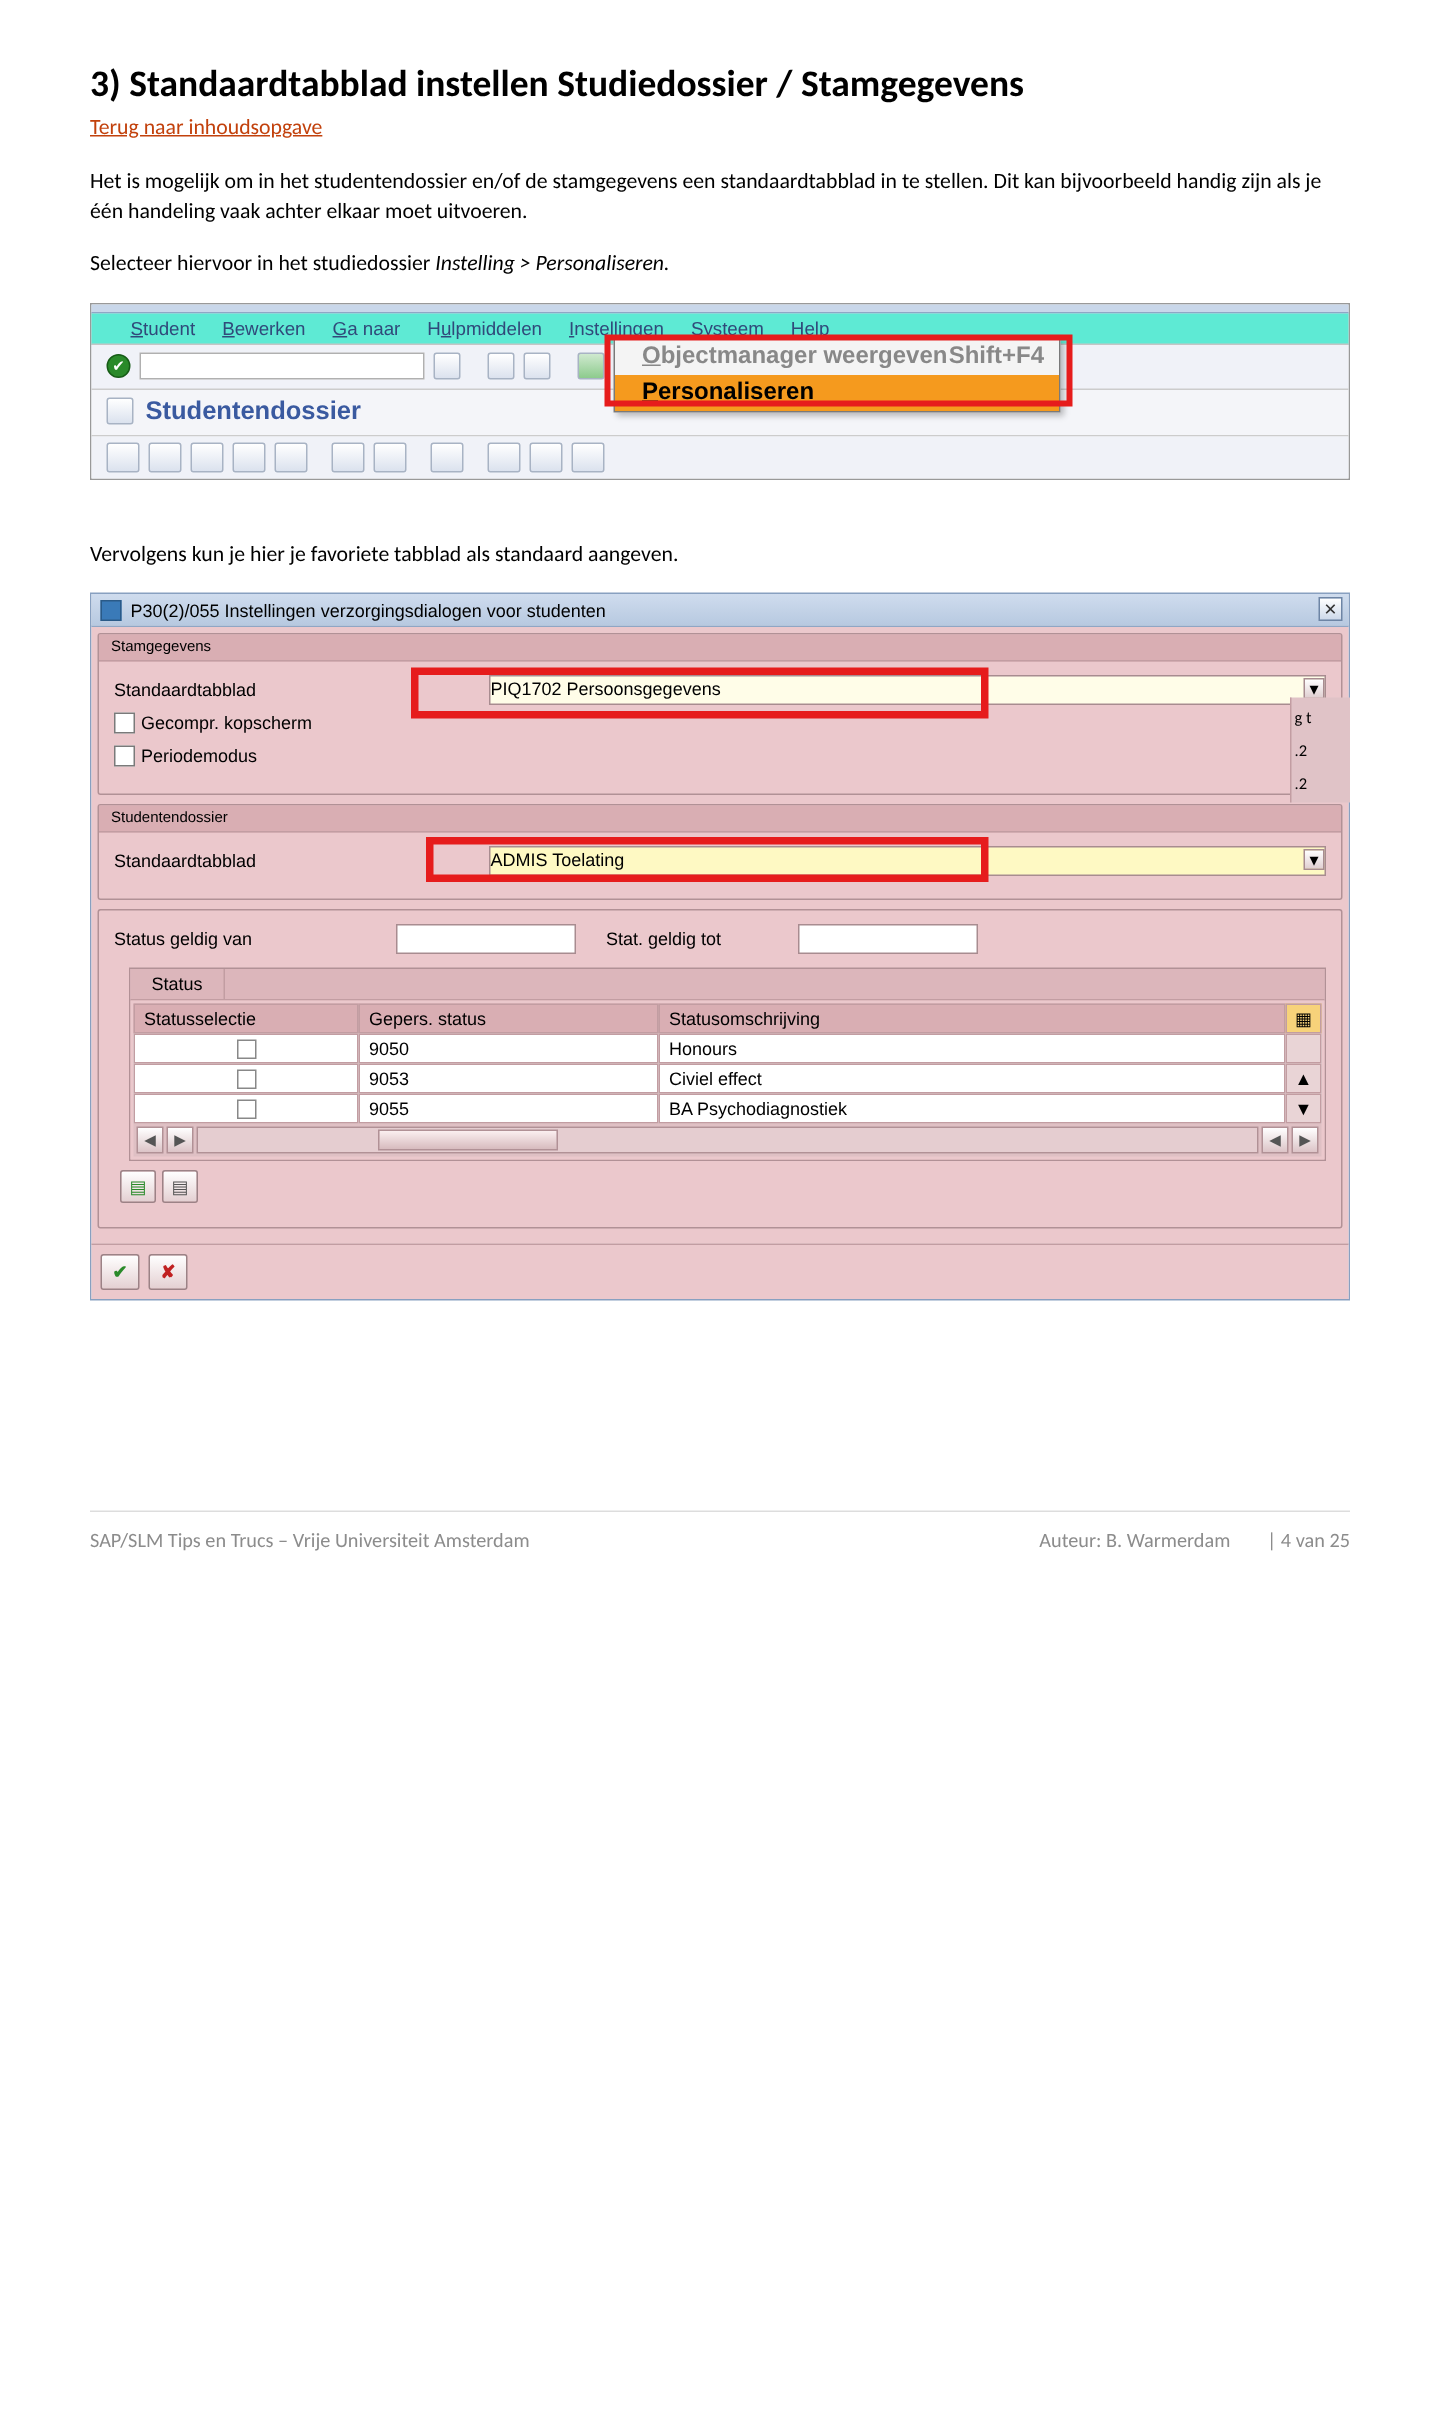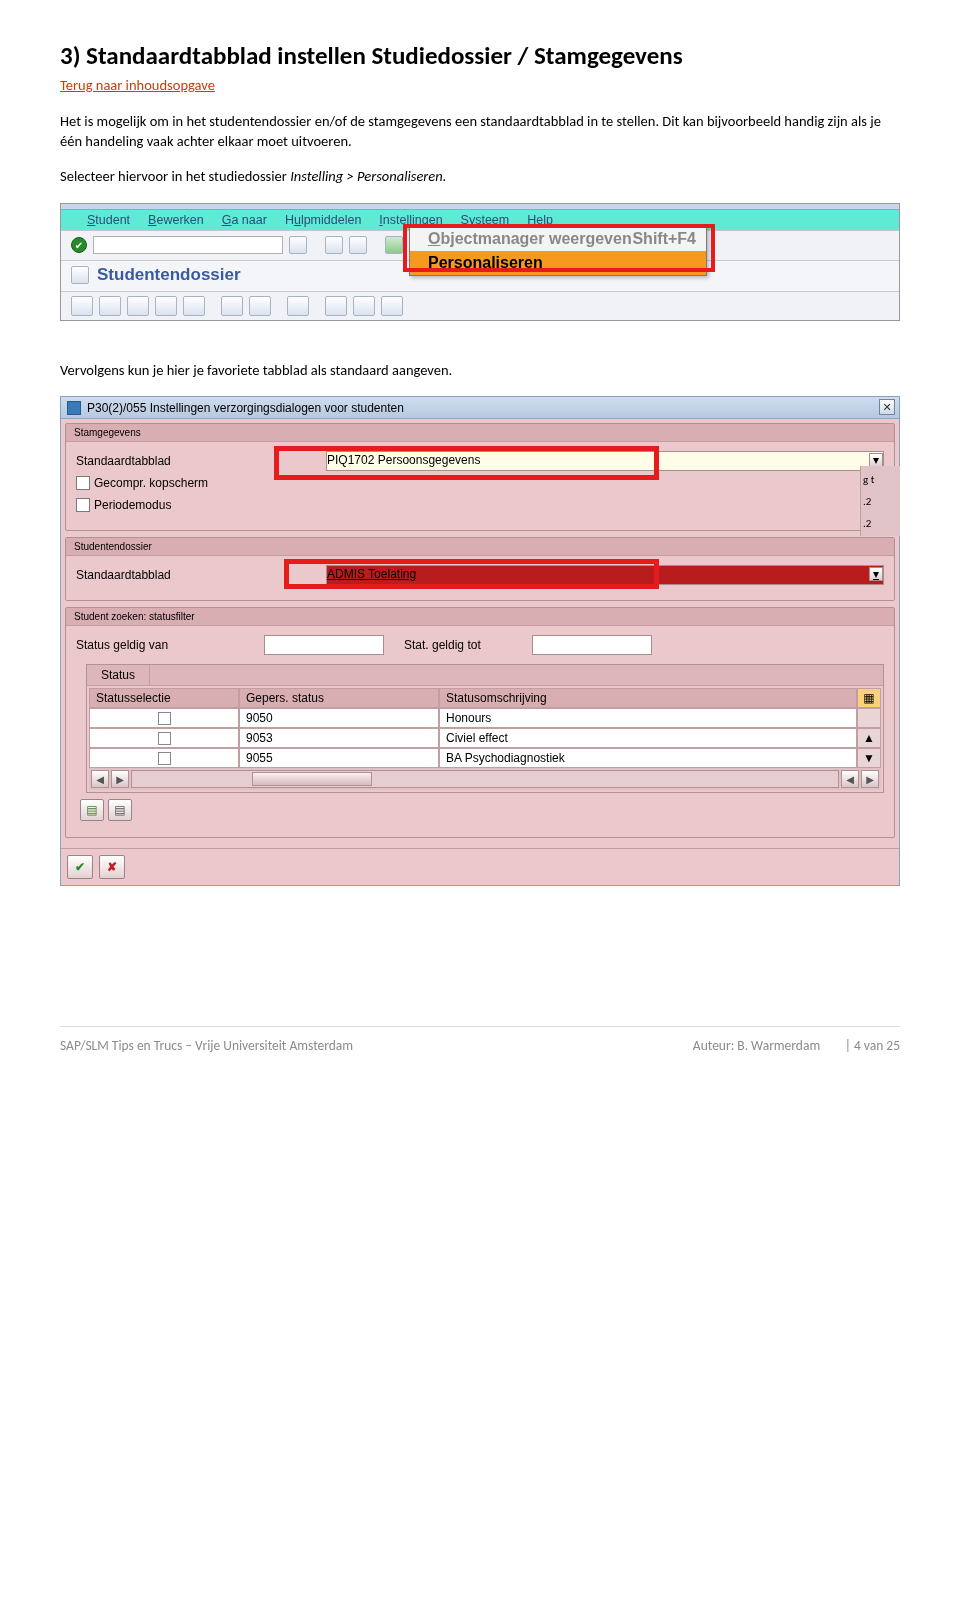--- a/index.html
+++ b/index.html
@@ -183,21 +183,21 @@
   }
   .form-field {
     flex:1;
     height:20px;
     border:1px solid #a88c90;
     background:#fffde8;
     padding: 1px 0;
     font-size:12px;
     display:flex;align-items:flex-start;justify-content:space-between;margin-left:42px;
   }
-  .form-field.white { background:#b91c1c;text-decoration:underline; }
+  .form-field.white { background:#fef9c3; }
   .drop-handle {
     width:14px;height:14px;border:1px solid #a88c90;
     background:linear-gradient(#fff,#e0cfd1);
     display:flex;align-items:center;justify-content:center;
   }
   .checkbox-row {
     display:flex; gap:4px;
     height:22px;
   }
   .chk {
@@ -422,21 +422,20 @@
           <div class="form-field white">
             <span>ADMIS Toelating</span>
             <div class="drop-handle">▾</div>
           </div>
         </div>
       </div>
       <div class="red-box-2 rb2b"></div>
     </div>
 
     <div class="group-box">
-      <div class="group-header">Student zoeken: statusfilter</div>
       <div class="group-content">
         <div class="two-col-row">
           <div class="col">
             <div class="lbl">Status geldig van</div>
             <div class="fld"></div>
           </div>
           <div class="col">
             <div class="lbl" style="width:120px;">Stat. geldig tot</div>
             <div class="fld"></div>
           </div>

